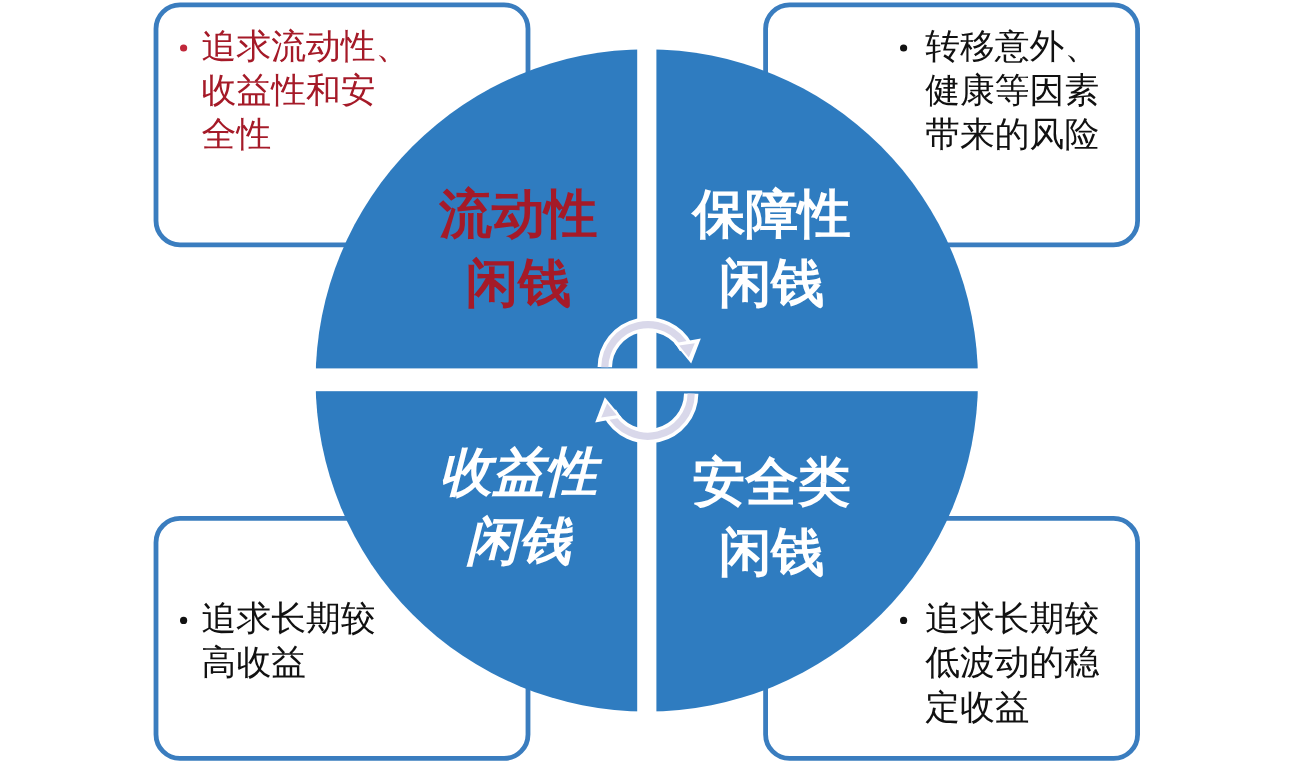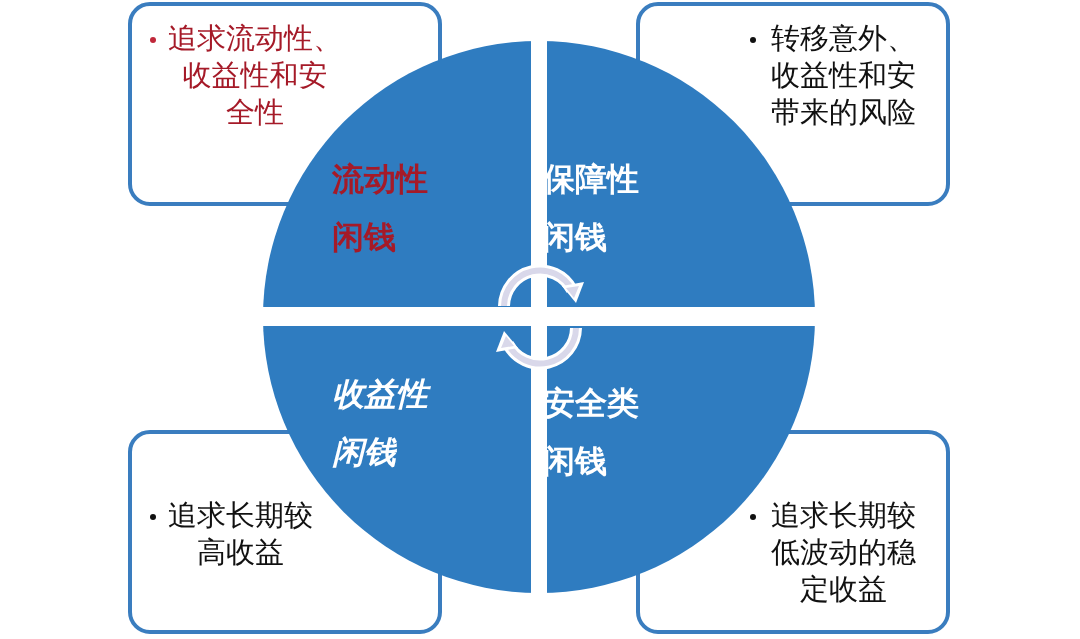--- a/index.html
+++ b/index.html
@@ -1,26 +1,26 @@
 <!DOCTYPE html>
 <html><head>
   <meta charset="utf-8">
   <style>
     html, body { margin: 0; padding: 0; background: #ffffff; }
     body { width: 1080px; height: 639px; position: relative; overflow: hidden;
            font-family: "DejaVu Sans", "Liberation Sans", sans-serif; }
     .box { position: absolute; box-sizing: border-box; border: 4px solid #3a7dbf;
            border-radius: 22px; background: #ffffff; }
     .box-text { position: absolute; font-size: 29px; line-height: 37px; color: #111111;
-                white-space: pre-line; text-align: center; }
+                white-space: pre-line; }
     .bullet { position: absolute; width: 6px; height: 6px; border-radius: 50%; background: #111111; }
     .box-text.red { color: #a51a28; }
     .bullet.red { background: #c0283a; }
     svg.circle { position: absolute; left: 0; top: 0; }
-    .q-label { position: absolute; width: 200px; text-align: left; font-size: 32px;
+    .q-label { position: absolute; width: 200px; text-align: center; font-size: 44px;
                line-height: 58px; font-weight: bold; color: #ffffff; white-space: pre-line; }
     .q-label.red { color: #a51a28; }
   </style>
 </head>
 <body>
 
 <div class="box" style="left:128px; top:2px; width:314px; height:204px;"></div>
 <div class="box" style="left:636px; top:2px; width:314px; height:204px;"></div>
 <div class="box" style="left:128px; top:430px; width:314px; height:204px;"></div>
 <div class="box" style="left:636px; top:430px; width:314px; height:204px;"></div>
@@ -61,21 +61,21 @@
 <div class="q-label" style="left:543px; top:374px;">安全类
 闲钱</div>
 
 <span class="bullet red" style="left:150px; top:37px;"></span>
 <div class="box-text red" style="left:168px; top:20px;">追求流动性、
 收益性和安
 全性</div>
 
 <span class="bullet" style="left:750px; top:37px;"></span>
 <div class="box-text" style="left:771px; top:20px;">转移意外、
-收益性和安
+健康等因素
 带来的风险</div>
 
 <span class="bullet" style="left:150px; top:514px;"></span>
 <div class="box-text" style="left:168px; top:497px;">追求长期较
 高收益</div>
 
 <span class="bullet" style="left:750px; top:514px;"></span>
 <div class="box-text" style="left:771px; top:497px;">追求长期较
 低波动的稳
 定收益</div>

